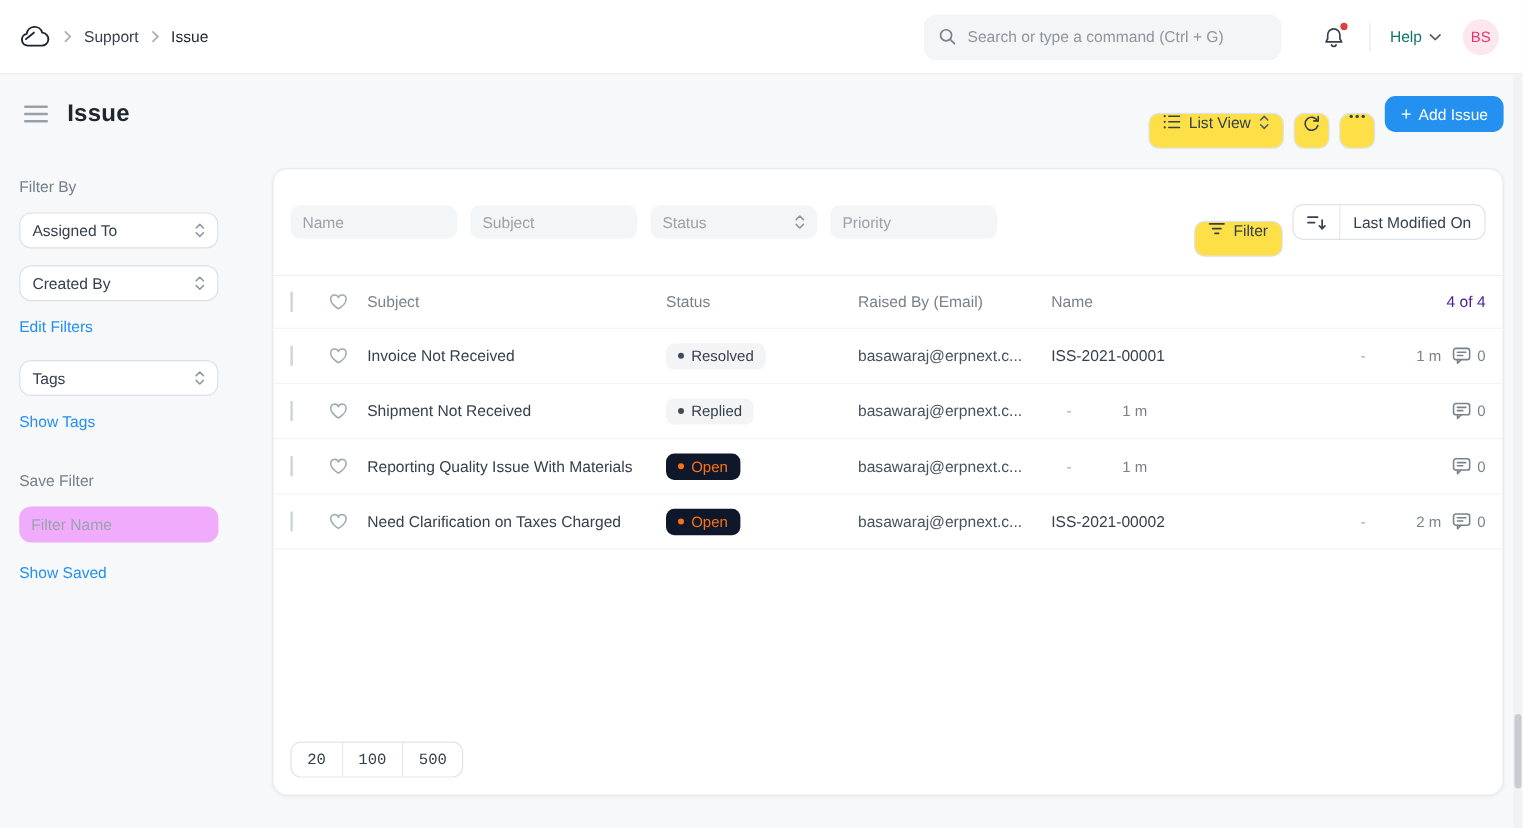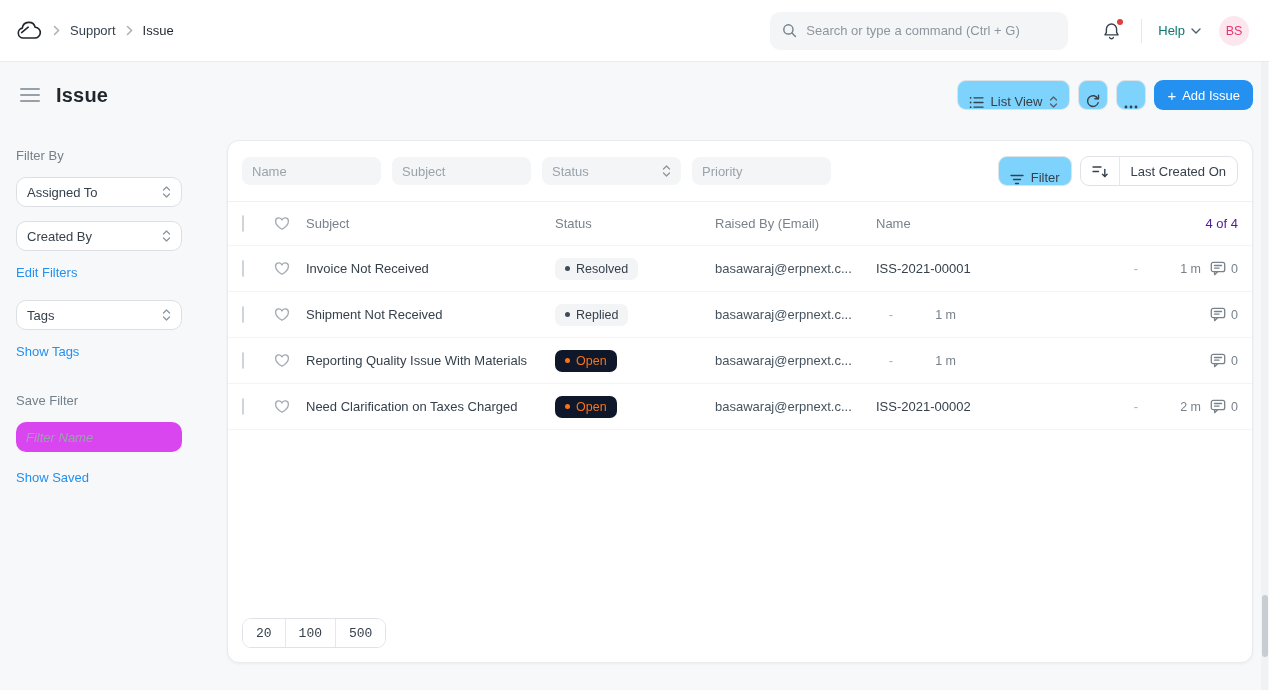--- a/index.html
+++ b/index.html
@@ -46,23 +46,23 @@
 
   
   .page-head {
     display:flex; align-items:center; padding:18px 16px 30px 16px; height:78px;
   }
   .hamburger { display:flex; flex-direction:column; gap:4px; padding:4px; cursor:pointer; }
   .hamburger span { width:20px; height:2.2px; background:#98a1a9; border-radius:2px; }
   .page-title { font-size:20px; font-weight:700; color:#1f272e; margin-left:12px; letter-spacing:.2px; }
   .head-actions { margin-left:auto; display:flex; align-items:center; gap:8px; }
   .btn {
-    height:30px; background:#7dd3fc; border:1px solid #dfe3e7; border-radius:9px;
-    display:inline-flex; align-items:flex-end; gap:7px; padding:0 11px;
-    font-size:13px; color:#36414c; cursor:pointer;
+    height:30px; background:#fde047; border:1px solid #dfe3e7; border-radius:9px;
+    display:inline-flex; align-items:flex-start; gap:7px; padding:0 11px;
+    font-size:13px; color:#36414c; cursor:pointer;margin-top:28px;
   }
   .btn.icon-only { width:30px; justify-content:center; padding:0; }
   .btn-primary {
     height:30px; border:none; border-radius:9px; background:#2490ef; color:#fff;
     display:inline-flex; align-items:center; gap:6px; padding:0 13px;
     font-size:13px; cursor:pointer;
   }
   .btn-primary .plus { font-size:15px; line-height:1; }
 
   
@@ -71,23 +71,23 @@
   
   .sidebar { width:166px; flex:none; margin-right:45px; }
   .side-label { color:#74808b; margin:8px 0 14px; }
   .side-select {
     height:30px; background:#fff; border:1px solid #dce0e4; border-radius:10px;
     display:flex; align-items:center; justify-content:space-between;
     padding:0 10px; margin-bottom:14px; color:#36414c; cursor:pointer;
   }
   .side-link { color:#2490ef; cursor:pointer; display:inline-block; margin:0 0 20px; }
   .side-input {
-    width:100%; height:30px; background:#d946ef; border:none; border-radius:10px;
+    width:100%; height:30px; background:#f0abfc; border:none; border-radius:10px;
     padding:0 10px; font-family:inherit; font-size:13px; color:#36414c;
-    outline:none; margin:7px 0 18px; display:block;font-style:italic;
+    outline:none; margin:7px 0 18px; display:block;
   }
   .side-input::placeholder { color:#9aa3ab; }
 
   
   .card {
     flex:1; height:523px; background:#fff; border:1px solid #e8ebee;
     border-radius:12px; box-shadow:0 1px 3px rgba(16,24,40,.05);
     display:flex; flex-direction:column; overflow:hidden;
   }
   .filter-bar {
@@ -361,21 +361,21 @@
               <svg width="16" height="13" viewBox="0 0 16 13" fill="none" stroke="#36414c" stroke-width="1.4" stroke-linecap="round" stroke-linejoin="round">
                 <path d="M1 2h8"></path>
                   <path d="M1 6.5h5.5"></path>
                   <path d="M12.8 4.5v7"></path>
                   <path d="M10.5 9.2l2.3 2.3 2.3-2.3"></path>
               </svg>
             </span>
           </span>
           <span class="sep"></span>
           <span class="cell">
-            <span>Last Created On</span>
+            <span>Last Modified On</span>
           </span>
         </div>
       </div>
     </div>
 
     <div class="thead">
       <span class="c-check"><span class="checkbox"></span></span>
       <span class="c-heart">
         <svg width="16" height="15" viewBox="0 0 16 15" fill="none" stroke="#a2abb3" stroke-width="1.3" stroke-linejoin="round">
             <path d="M8 13.3S1.6 9.6 1.6 5.3A3.3 3.3 0 0 1 8 4a3.3 3.3 0 0 1 6.4 1.3C14.4 9.6 8 13.3 8 13.3z"></path>

